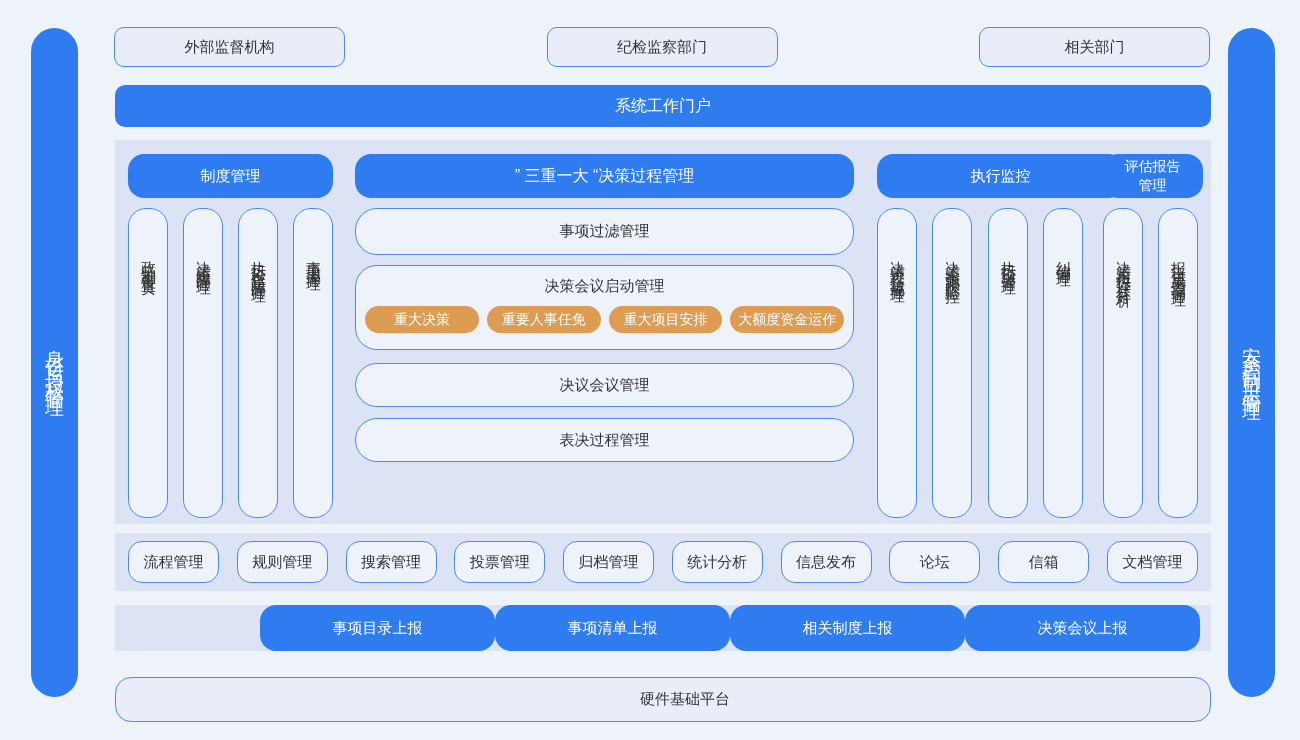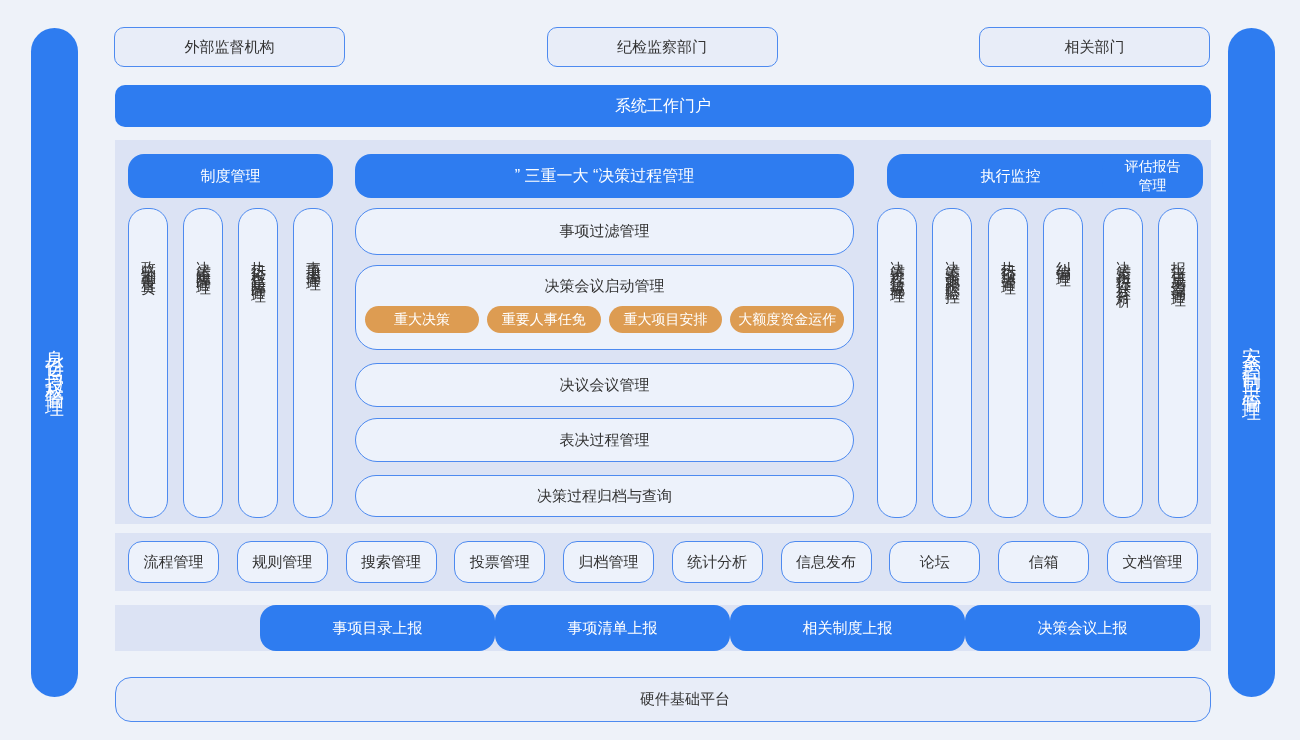--- a/index.html
+++ b/index.html
@@ -61,21 +61,21 @@
   .panel{position:absolute;left:115px;background:var(--panel);}
   .panel-main{top:140px;width:1096px;height:384px;}
   .hdr{
     position:absolute;top:14px;height:44px;
     background:var(--primary-blue);border-radius:16px;
     display:flex;align-items:center;justify-content:center;
     color:#fff;font-size:15px;text-align:center;
   }
   .hdr-institution{left:13px;width:205px;}
   .hdr-decision{left:240px;width:499px;font-size:16px;}
-  .hdr-monitor{left:762px;width:247px;margin-left:10px;}
+  .hdr-monitor{left:762px;width:247px;}
   .hdr-report{left:987px;width:101px;font-size:14px;line-height:1.35;padding:0 20px;}
   .vbox{
     position:absolute;top:68px;width:40px;height:310px;
     background:var(--box-fill);
     border:1.5px solid var(--box-border);
     border-radius:18px;
     display:flex;justify-content:center;
   }
   .vbox span{
     writing-mode:vertical-rl;text-orientation:upright;
@@ -181,21 +181,20 @@
       <div class="r2-title">决策会议启动管理</div>
       <div class="pill-row">
         <div class="pill">重大决策</div>
         <div class="pill">重要人事任免</div>
         <div class="pill">重大项目安排</div>
         <div class="pill">大额度资金运作</div>
       </div>
     </div>
     <div class="wbox r3">决议会议管理</div>
     <div class="wbox r4">表决过程管理</div>
-    <div class="wbox r5">决策过程归档与查询</div>
 
     <div class="vbox" style="left:762px">
       <span>决策过程合规管理</span>
     </div>
     <div class="vbox" style="left:817px">
       <span>决策实施跟踪监控</span>
     </div>
     <div class="vbox" style="left:873px">
       <span>执行预警管理</span>
     </div>

